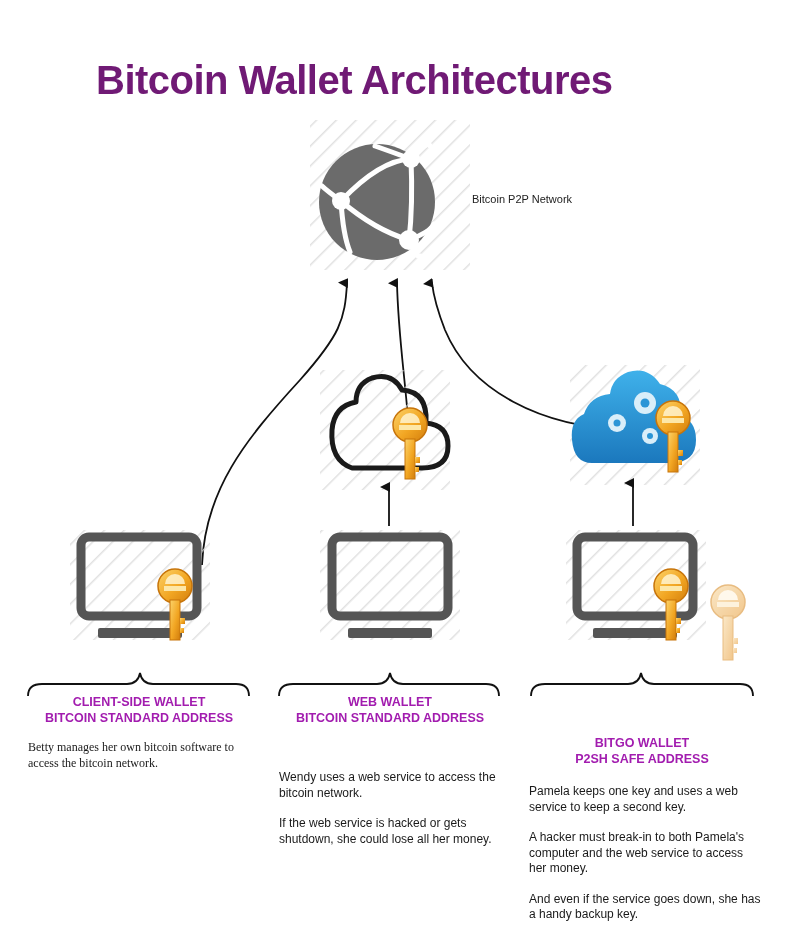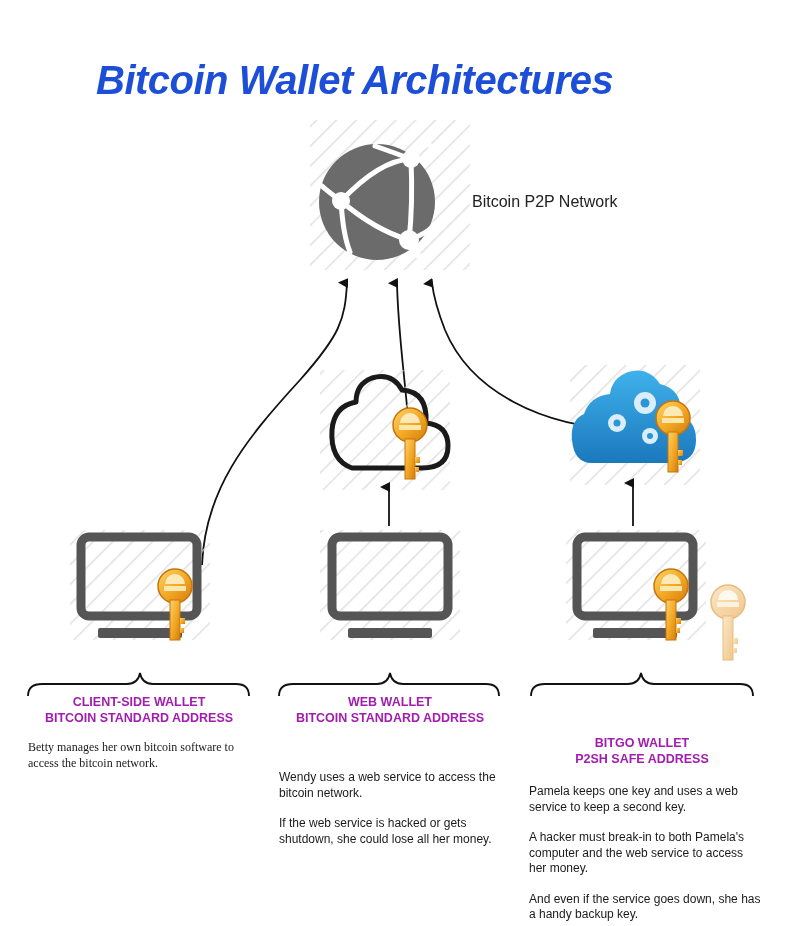--- a/index.html
+++ b/index.html
@@ -1,19 +1,19 @@
 <!DOCTYPE html>
 <html><head>
 <meta charset="utf-8">
 <style>
   html,body{margin:0;padding:0;background:#ffffff;}
   body{width:800px;height:926px;position:relative;overflow:hidden;font-family:"Liberation Sans",sans-serif;color:#111;}
   .abs{position:absolute;}
-  .title{left:96px;top:58px;font-size:40px;font-weight:bold;letter-spacing:-0.5px;color:#1d4ed8;white-space:nowrap;font-style:italic;}
-  .net-label{left:472px;top:193px;font-size:16px;color:#222;}
+  .title{left:96px;top:58px;font-size:40px;font-weight:bold;letter-spacing:-0.5px;color:#701a75;white-space:nowrap;}
+  .net-label{left:472px;top:193px;font-size:11px;color:#222;}
   .hdr{font-size:12.5px;font-weight:bold;text-align:center;line-height:16px;color:#a21caf;}
   .desc{font-size:12px;line-height:15.5px;color:#1a1a1a;}
   .desc p{margin:0 0 15px 0;}
   svg{position:absolute;left:0;top:0;}
 </style>
 </head>
 <body>
 
 <div class="abs title">Bitcoin Wallet Architectures</div>
 

